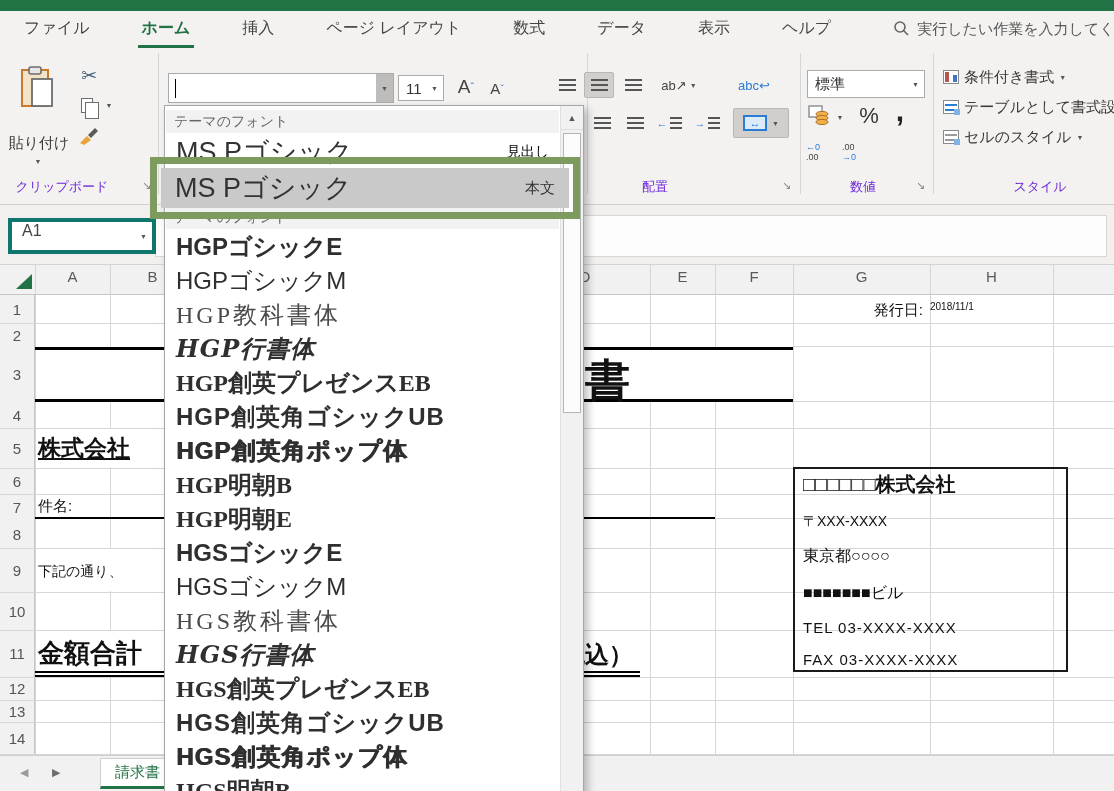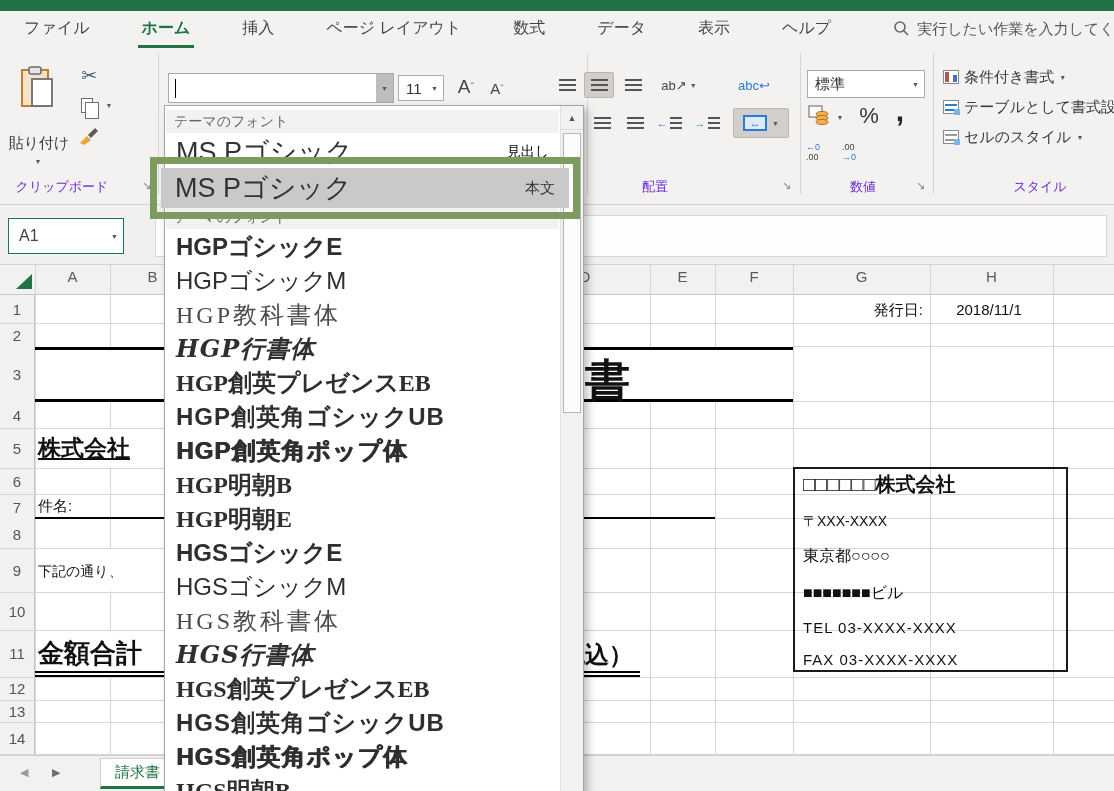--- a/index.html
+++ b/index.html
@@ -29,21 +29,21 @@
 .alignbtn.sel{background:#d2cecb;border:1px solid #bab6b2}
 .blue{color:#2b7cd3}
 .tinytxt{font-size:9px;line-height:10px;color:#444;text-align:left;white-space:nowrap}
 .sticon{width:16px;height:14px;border:1px solid #8a8a8a;background:#fff;position:relative;flex:none}
 .sticon i{position:absolute;display:block}
 .strow{position:absolute;display:flex;align-items:center;gap:5px;font-size:15px;color:#3b3a39;white-space:nowrap}
 .copyicon{position:relative;width:12px;height:15px;border:1.5px solid #6d6d6d;background:#fff}
 .copyicon::before{content:"";position:absolute;left:3px;top:3px;width:12px;height:15px;border:1.5px solid #6d6d6d;background:#fff}
 
 .frow{left:0;top:205px;width:1114px;height:60px;background:#f1f0ef;border-bottom:1px solid #d4d4d4}
-.namebox{position:absolute;left:8px;top:13px;width:116px;height:36px;background:#fff;border:1px solid #0f766e;display:flex;align-items:center;font-size:16px;color:#444}
+.namebox{position:absolute;left:8px;top:13px;width:148px;height:36px;background:#fff;border:4px solid #0f766e;display:flex;align-items:flex-start;font-size:16px;color:#444}
 .namebox .val{flex:1;padding-left:10px}
 .fxfield{position:absolute;left:155px;top:10px;width:952px;height:42px;background:#fdfdfd;border:1px solid #d6d6d6}
 
 .sheet{left:0;top:265px;width:1114px;height:490px;background:#fff;overflow:hidden}
 .colhdr{position:absolute;left:0;top:0;width:1114px;height:30px;background:#f1f1f1;border-bottom:1px solid #c6c6c6}
 .collbl{position:absolute;top:3px;height:24px;text-align:center;font-size:15px;color:#5a5a5a}
 .rowhdr{position:absolute;left:0;top:30px;width:35px;height:460px;background:#f1f1f1;border-right:1px solid #c6c6c6}
 .rownum{position:absolute;left:0;width:34px;display:flex;align-items:center;justify-content:center;font-size:15px;color:#555}
 .vline{position:absolute;top:0;bottom:0;width:1px;background:#d6d6d6;z-index:1}
 .hline{position:absolute;left:0;width:1114px;height:1px;background:#d6d6d6;z-index:1}
@@ -338,21 +338,21 @@
     <div class="rownum" style="top:229px;height:26px">7</div>
     <div class="rownum" style="top:255px;height:28px">8</div>
     <div class="rownum" style="top:283px;height:44px">9</div>
     <div class="rownum" style="top:327px;height:38px">10</div>
     <div class="rownum" style="top:365px;height:47px">11</div>
     <div class="rownum" style="top:412px;height:23px">12</div>
     <div class="rownum" style="top:435px;height:22px">13</div>
     <div class="rownum" style="top:457px;height:33px">14</div>
 
     <div class="celltxt" style="left:793px;top:36px;width:130px;text-align:right;font-size:15px">発行日:</div>
-    <div class="celltxt" style="left:930px;top:36px;width:118px;text-align:center;font-size:15px">2018/11/1</div>
+    <div class="celltxt" style="left:930px;top:36px;width:118px;text-align:left;font-size:10px">2018/11/1</div>
     <div class="celltxt" style="left:493px;top:86px;font-size:45px;font-weight:bold;letter-spacing:1px">請求書</div>
     <div class="celltxt" style="left:38px;top:168px;font-size:23px;font-weight:bold;text-decoration:underline">株式会社</div>
     <div class="celltxt" style="left:38px;top:232px;font-size:15px">件名:</div>
     <div class="celltxt" style="left:38px;top:298px;font-size:14px">下記の通り、</div>
     <div class="celltxt" style="left:38px;top:371px;font-size:26px;font-weight:bold">金額合計</div>
     <div class="celltxt" style="left:537px;top:374px;font-size:24px;font-weight:bold">（税込）</div>
 
     <div class="cbox">
       <div style="font-size:20px;font-weight:bold">□□□□□□株式会社</div>
       <div style="font-size:14px">〒XXX-XXXX</div>

